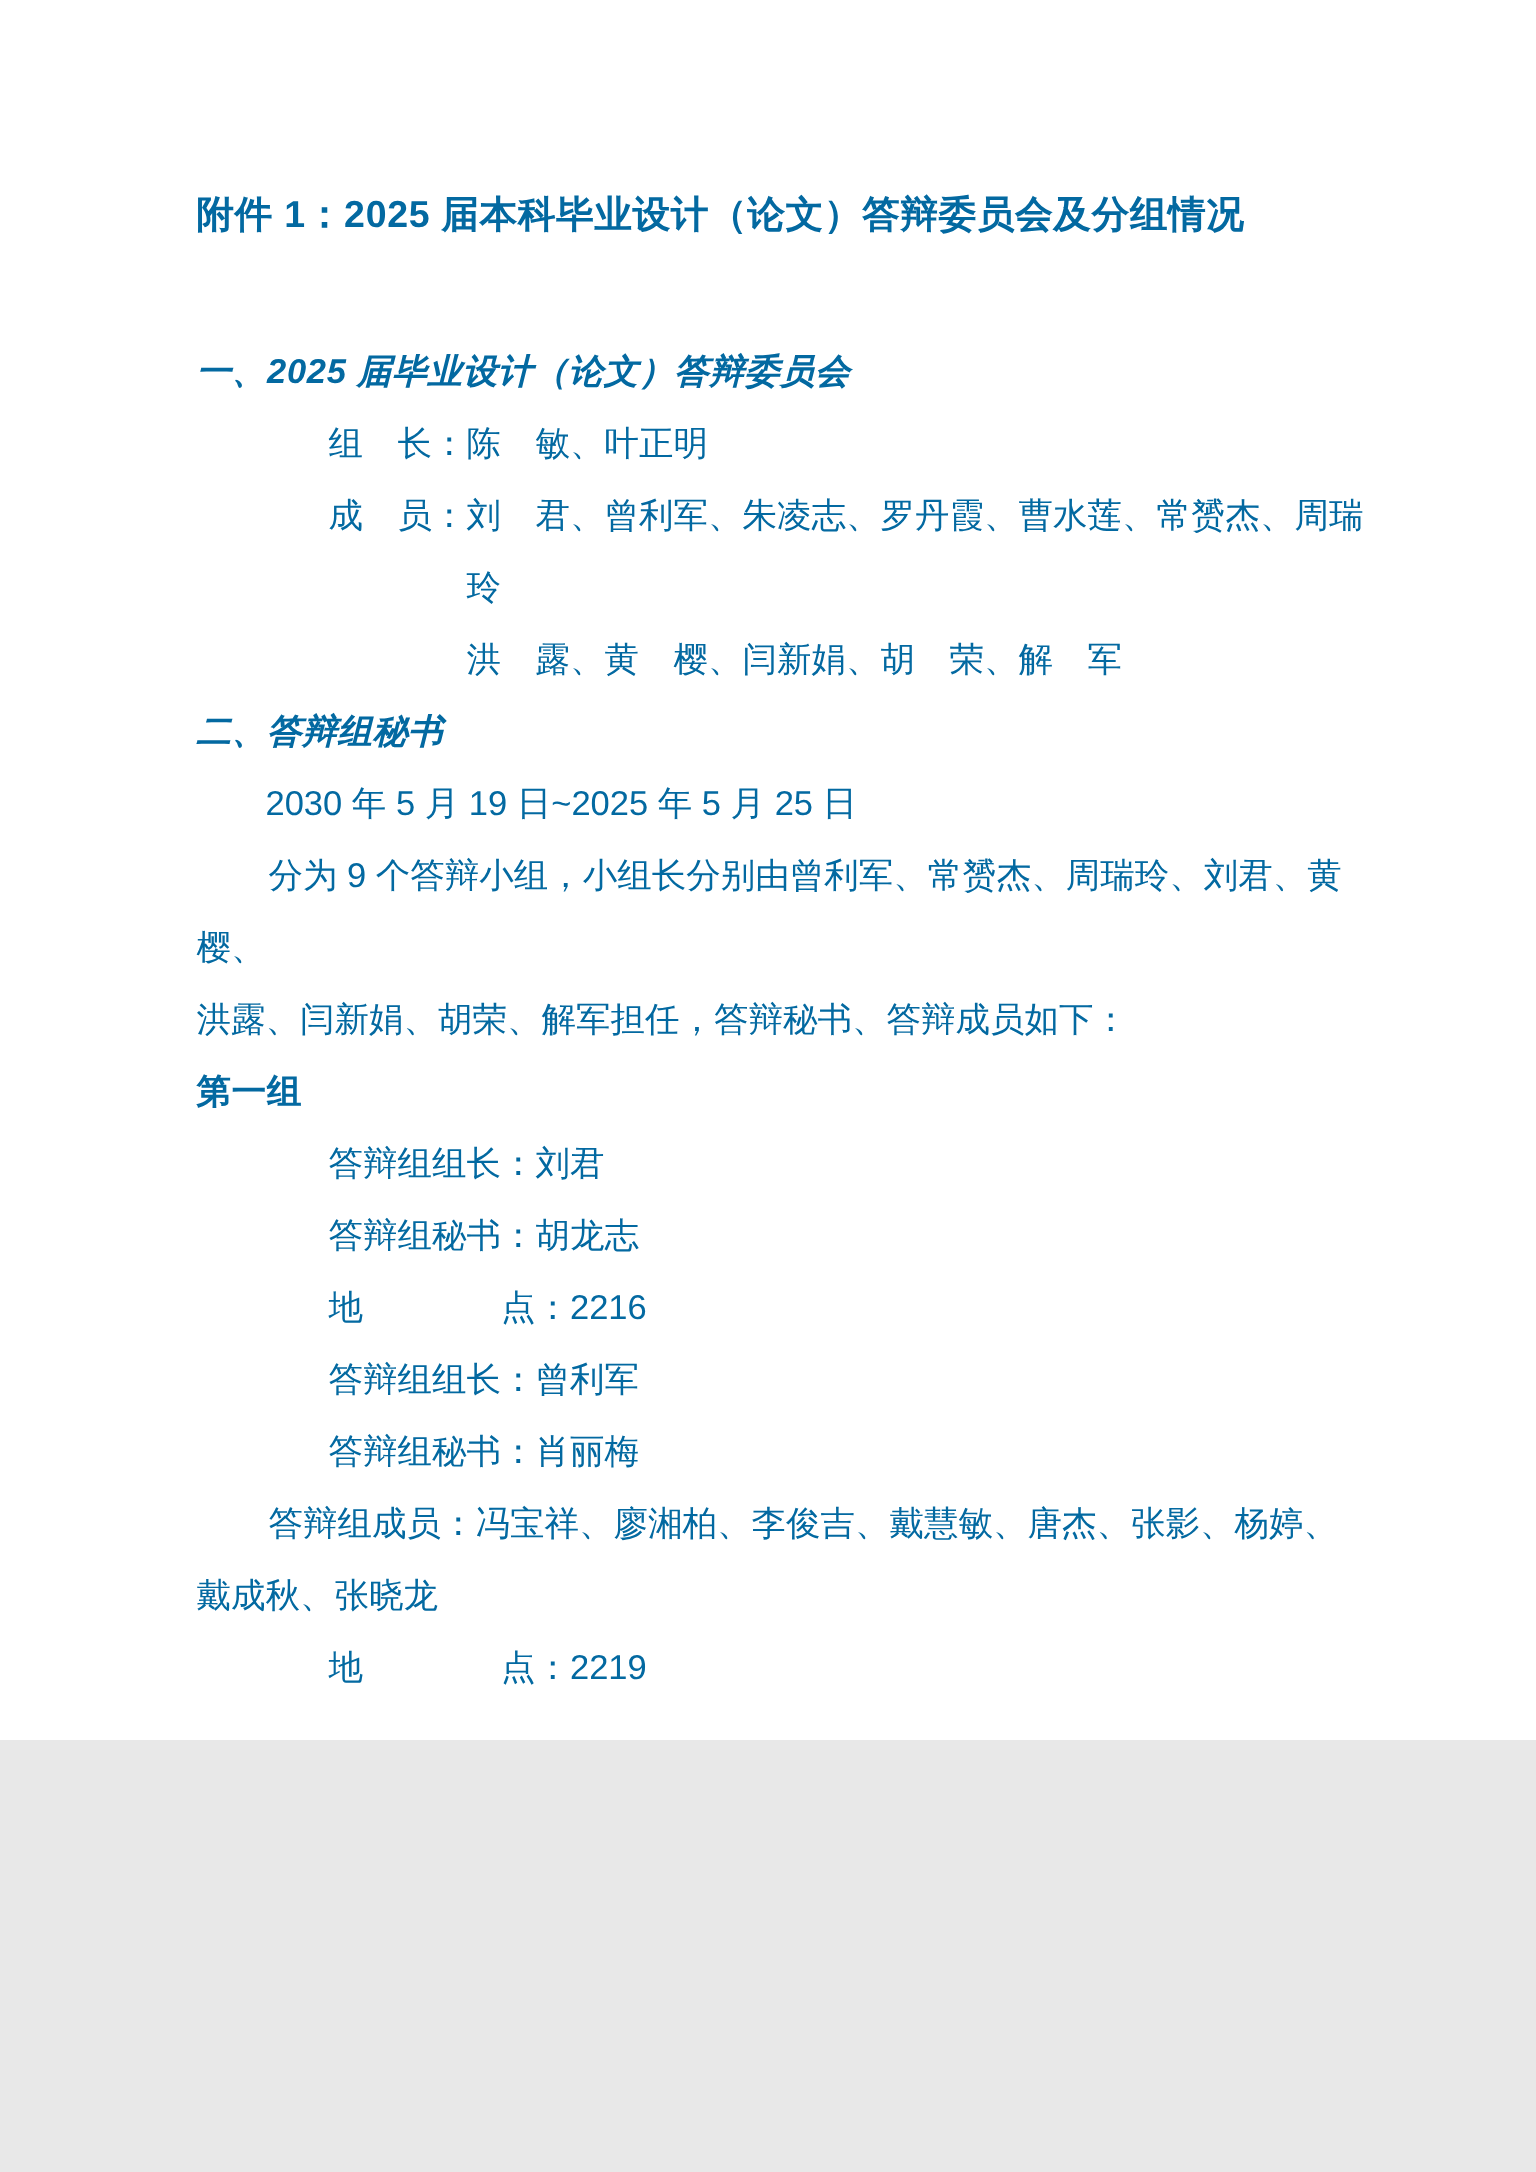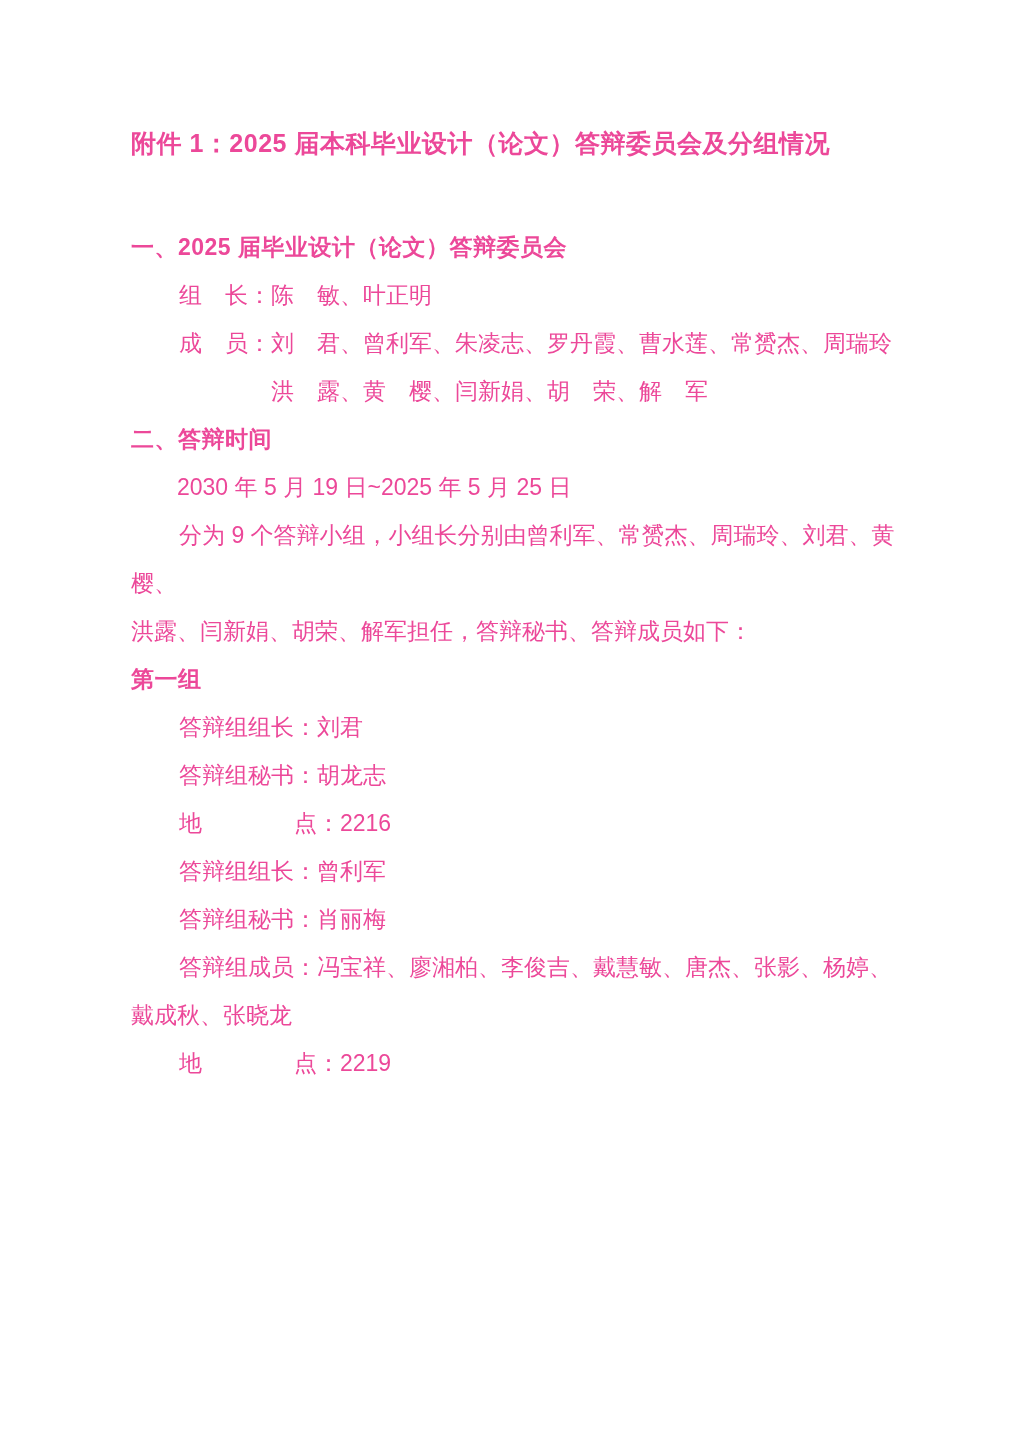--- a/index.html
+++ b/index.html
@@ -1,22 +1,22 @@
 <!DOCTYPE html>
 <html><head>
 <meta charset="utf-8">
 <style>
   * { box-sizing: border-box; }
   html, body { margin: 0; padding: 0; }
   body { background: #e8e8e8; }
   .page {
     width: 1024px;
-    height: 1448px;
+    height: 1160px;
     background: #ffffff;
-    color: #ec4899;
+    color: #0369a1;
     font-family: "Liberation Sans", sans-serif;
     overflow: hidden;
     position: relative;
   }
   .content {
     padding: 119px 108px 0 131px;
     font-size: 23px;
     line-height: 48px;
   }
   .doc-title {
@@ -24,32 +24,33 @@
     font-weight: 700;
     line-height: 48px;
     margin: 0 0 56px 0;
     white-space: pre-wrap;
     letter-spacing: 0.5px;
   }
   .sec-heading {
     font-weight: 700;
     white-space: pre-wrap;
     letter-spacing: 0.5px;
+    font-style: italic;
   }
   .group-heading {
     font-weight: 700;
     white-space: pre-wrap;
     letter-spacing: 0.5px;
   }
   
   .role {
     display: flex;
     padding-left: 48px;
   }
-  .role .label { flex: none; white-space: pre; }
+  .role .label { flex: none; white-space: pre; margin-left: 40px; }
   .role .val   { white-space: pre-wrap; }
   
   .para { text-indent: 48px; }
   .para .label { white-space: pre; }
   .para .val   { white-space: pre-wrap; }
   
   .plain { padding-left: 46px; white-space: pre-wrap; }
 </style>
 </head>
 <body>
@@ -64,21 +65,21 @@
     <div class="role">
       <span class="label">组　长：</span>
       <span class="val">陈　敏、叶正明</span>
     </div>
     <div class="role">
       <span class="label">成　员：</span>
       <span class="val">刘　君、曾利军、朱凌志、罗丹霞、曹水莲、常赟杰、周瑞玲
 洪　露、黄　樱、闫新娟、胡　荣、解　军</span>
     </div>
 
-    <div class="sec-heading">二、答辩时间</div>
+    <div class="sec-heading">二、答辩组秘书</div>
     <div class="plain">2030 年 5 月 19 日~2025 年 5 月 25 日</div>
 
     <div class="para">
       <span class="val">分为 9 个答辩小组，小组长分别由曾利军、常赟杰、周瑞玲、刘君、黄樱、
 洪露、闫新娟、胡荣、解军担任，答辩秘书、答辩成员如下：</span>
     </div>
 
     <div class="group-heading">第一组</div>
     <div class="role">
       <span class="label">答辩组组长：</span>

